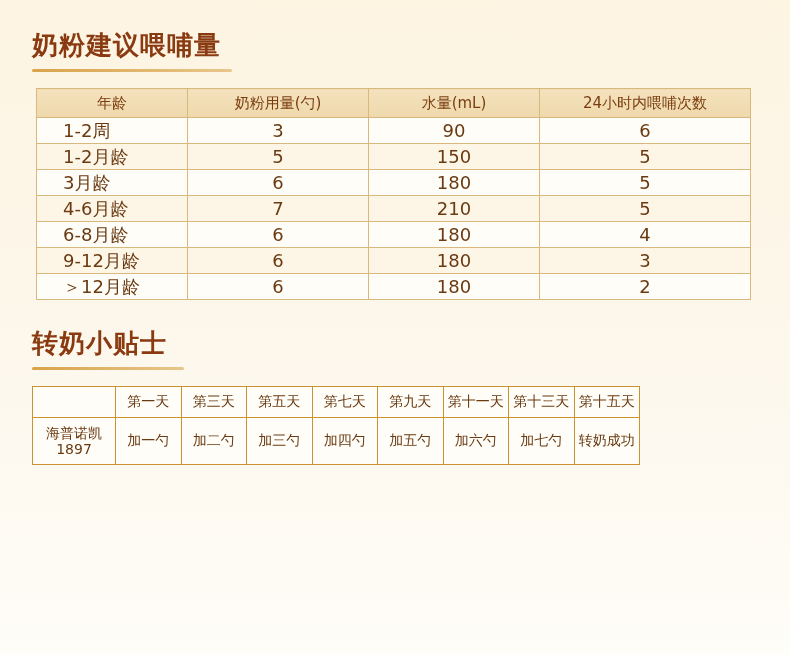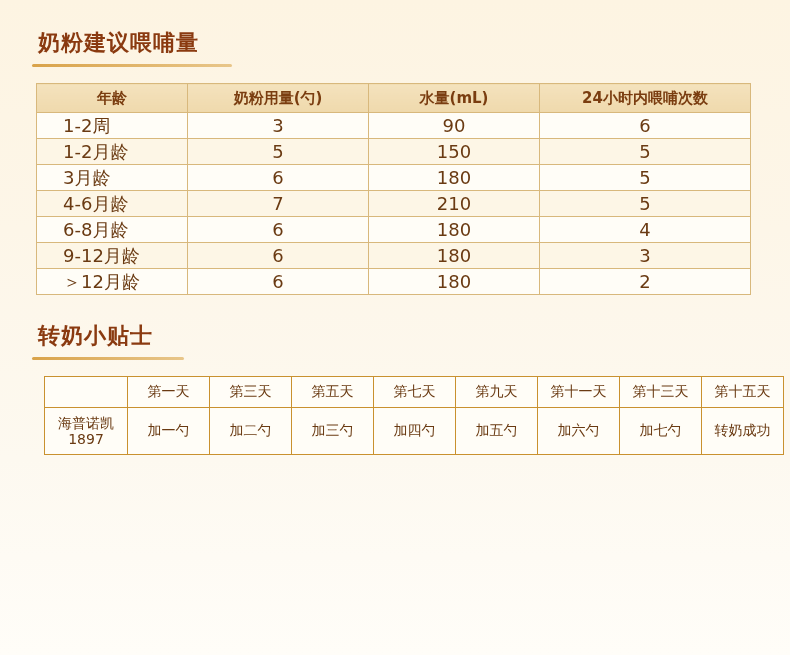--- a/index.html
+++ b/index.html
@@ -14,25 +14,25 @@
     overflow: hidden;
   }
   .page {
     position: relative;
     width: 790px;
     height: 655px;
     box-sizing: border-box;
     padding: 28px 30px 0 30px;
   }
   .section-title {
-    font-size: 22px;
+    font-size: 26px;
     font-weight: bold;
     color: #8a3a10;
     letter-spacing: 1px;
-    margin: 0 0 6px 8px;
+    margin: 0 0 6px 2px;
     display: inline-block;
     position: relative;
   }
   .title-underline {
     height: 3px;
     background: linear-gradient(to right, #d9a34a, #e8c68a);
     border-radius: 2px;
     margin-bottom: 16px;
   }
   #title-underline-1 { width: 200px; margin-left: 2px; }
@@ -49,36 +49,36 @@
   table.feed td {
     border: 1px solid #d8b87c;
     font-size: 18px;
     color: #6a3a12;
     text-align: center;
     height: 25px;
     padding: 0;
   }
   table.feed thead th {
     background: linear-gradient(to bottom, #f4e2bd, #efd9ac);
-    font-weight: bold;
+    font-weight: normal;
     color: #7a3d10;
     height: 28px;
     font-size: 15px;
   }
   table.feed tbody tr:nth-child(odd) td { background: #fffdf7; }
   table.feed tbody tr:nth-child(even) td { background: #fdf6e6; }
   table.feed td.age { text-align: left; padding-left: 26px; }
 
   .spacer { height: 26px; }
 
   
   table.switch {
     border-collapse: collapse;
-    width: 740px;
-    margin-left: 14px;
+    width: 608px;
+    margin-left: 2px;
     table-layout: fixed;
   }
   table.switch th,
   table.switch td {
     border: 1px solid #c9912f;
     font-size: 14px;
     color: #6a3a12;
     text-align: center;
     height: 30px;
     padding: 0 2px;

